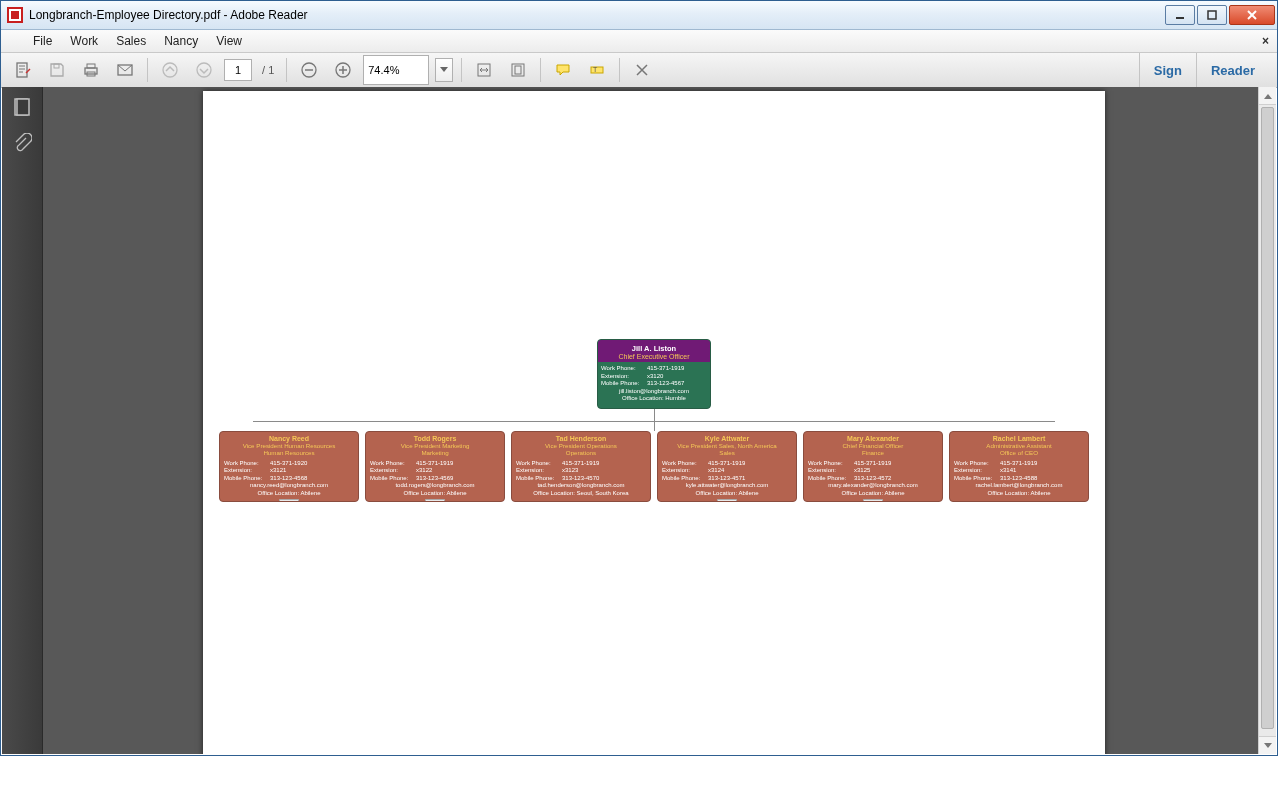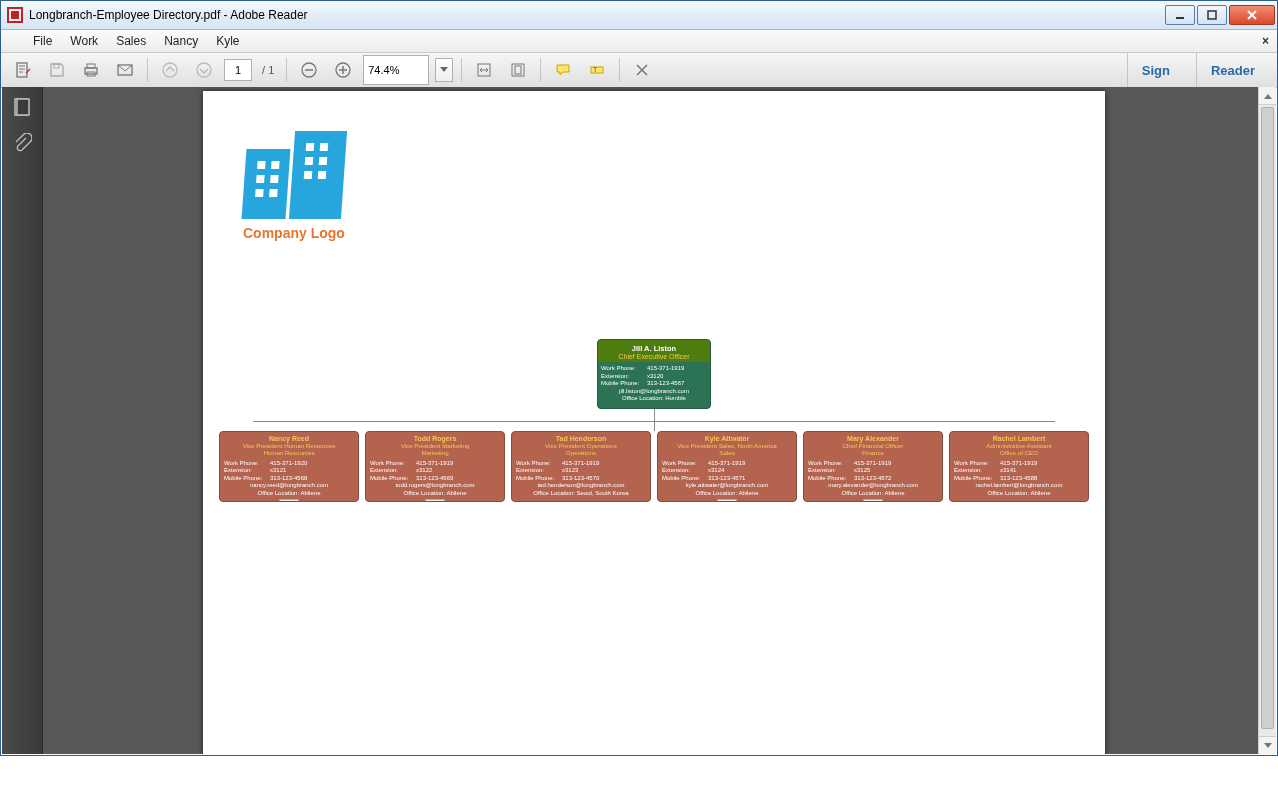--- a/index.html
+++ b/index.html
@@ -14,21 +14,21 @@
   .menuitem{padding:2px 8px;color:#222}
   .menubar .menu-x{margin-left:auto;margin-right:8px;font-weight:bold;color:#333}
   .toolbar{height:34px;background:linear-gradient(#f6f6f6,#e0e0e0);border-bottom:1px solid #b6b6b6;display:flex;align-items:center;padding:0 8px;gap:6px}
   .tbtn{width:26px;height:26px;border:1px solid transparent;border-radius:3px;display:flex;align-items:center;justify-content:center;color:#555;background:transparent}
   .tbtn svg{width:18px;height:18px}
   .sep{width:1px;height:24px;background:#c4c4c4;margin:0 2px}
   .pageinput{width:26px;height:20px;border:1px solid #b0b0b0;background:#fff;text-align:center;font-size:11px;padding:0}
   .pagecount{color:#555;font-size:11px;padding:0 4px}
   .zoominput{width:56px;height:20px;border:1px solid #b0b0b0;background:#fff;text-align:left;padding:4px 4px;font-size:11px}
   .zoomdd{width:16px;height:22px;border:1px solid #b0b0b0;background:linear-gradient(#fff,#eee);display:flex;align-items:center;justify-content:center}
-  .toolbar .rightactions{margin-left:auto;display:flex;align-items:center;gap:12px}
+  .toolbar .rightactions{margin-left:auto;display:flex;align-items:center;gap:0}
   .rightactions .linklabel{color:#2b6aa5;font-weight:600;font-size:13px;padding:0 14px;height:34px;display:flex;align-items:center;border-left:1px solid #c4c4c4}
   .content{position:absolute;top:86px;left:1px;right:1px;bottom:1px;background:#585858;display:flex}
   .navpane{width:40px;background:linear-gradient(90deg,#4a4a4a,#3a3a3a);border-right:1px solid #2a2a2a;display:flex;flex-direction:column;align-items:center;padding-top:10px;gap:16px}
   .navicon{width:20px;height:20px;color:#bfbfbf}
   .viewport{flex:1;position:relative;overflow:hidden}
   .page{position:absolute;left:160px;top:4px;width:902px;height:700px;background:#fff;box-shadow:0 0 6px rgba(0,0,0,.6)}
   .scrollbar{position:absolute;right:0;top:0;bottom:0;width:17px;background:#eaeaea;border-left:1px solid #cfcfcf}
   .scrollbar .up,.scrollbar .down{height:17px;display:flex;align-items:center;justify-content:center;background:#f3f3f3;border-bottom:1px solid #cfcfcf;position:absolute;left:0;right:0}
   .scrollbar .up{top:0}
   .scrollbar .down{bottom:0;border-top:1px solid #cfcfcf;border-bottom:none}
@@ -41,21 +41,21 @@
   .logo .b1::after,.logo .b2::after{content:"";position:absolute;inset:8px;background:
     linear-gradient(#fff,#fff) 4px 4px/8px 8px no-repeat,
     linear-gradient(#fff,#fff) 18px 4px/8px 8px no-repeat,
     linear-gradient(#fff,#fff) 4px 18px/8px 8px no-repeat,
     linear-gradient(#fff,#fff) 18px 18px/8px 8px no-repeat,
     linear-gradient(#fff,#fff) 4px 32px/8px 8px no-repeat,
     linear-gradient(#fff,#fff) 18px 32px/8px 8px no-repeat}
   .logo .cap{color:#e8762d;font-weight:700;font-size:14px;margin-top:6px}
   .org{position:absolute;left:0;right:0;top:248px}
   .ceo{width:112px;margin:0 auto;border:1px solid #285c45;border-radius:4px;background:#2b7354;color:#fff;font-size:7px;text-align:center;overflow:hidden}
-  .ceo .head{background:#4d7c0f;padding:4px 14px 2px}
+  .ceo .head{background:#701a75;padding:4px 14px 2px}
   .ceo .name{font-weight:700;color:#fff;font-size:7.5px}
   .ceo .title{color:#f5c757;font-size:7px}
   .ceo .body{padding:3px 3px 5px;text-align:left;font-size:6px;line-height:1.25}
   .row{display:flex;justify-content:center;gap:6px;margin-top:22px;position:relative}
   .connector-v{position:absolute;left:50%;top:-22px;width:0;height:22px;border-left:1px solid #8a8a8a}
   .connector-h{position:absolute;left:50px;right:50px;top:-10px;height:0;border-top:1px solid #8a8a8a}
   .card{width:138px;border:1px solid #8a4c3e;border-radius:4px;background:#b4634f;color:#fff;font-size:6.3px;text-align:center;overflow:hidden;position:relative}
   .card .hd{padding:3px 2px 2px}
   .card .nm{color:#f5c757;font-weight:700;font-size:7px}
   .card .tl{color:#f5c757;font-size:6.2px}
@@ -97,21 +97,21 @@
           </svg>
         </div>
     </div>
   </div>
 
   <div class="menubar">
     <div class="menuitem">File</div>
     <div class="menuitem">Work</div>
     <div class="menuitem">Sales</div>
     <div class="menuitem">Nancy</div>
-    <div class="menuitem">Kyle</div>
+    <div class="menuitem">View</div>
     <div class="menu-x">×</div>
   </div>
 
   <div class="toolbar">
     <div class="tbtn">
         <svg viewBox="0 0 18 18">
           <rect x="3" y="2" width="10" height="14" fill="none" stroke="#777" stroke-width="1.3"></rect>
           <path d="M5 5h6M5 8h6M5 11h4" stroke="#777"></path>
           <path d="M12 12l4-4" stroke="#c33" stroke-width="1.5"></path>
         </svg>
@@ -213,27 +213,20 @@
             <rect x="3" y="2" width="12" height="16" fill="none" stroke="#bfbfbf" stroke-width="1.5"></rect>
             <rect x="5" y="2" width="12" height="16" fill="#3a3a3a" stroke="#bfbfbf" stroke-width="1.5"></rect>
           </svg></div>
       <div class="navicon"><svg viewBox="0 0 20 20">
             <path d="M14 5l-7 7a3 3 0 104 4l7-7a5 5 0 10-7-7l-7 7" fill="none" stroke="#bfbfbf" stroke-width="1.3"></path>
           </svg></div>
     </div>
 
     <div class="viewport">
       <div class="page">
-        <div class="logo">
-          <div class="bld">
-              <div class="b1"></div>
-              <div class="b2"></div>
-            </div>
-          <div class="cap">Company Logo</div>
-        </div>
 
         <div class="org">
           <div class="ceo">
             <div class="head">
               <div class="name">Jill A. Liston</div>
               <div class="title">Chief Executive Officer</div>
             </div>
             <div class="body">
               <div class="kv">
                   <span class="k">Work Phone:</span>

